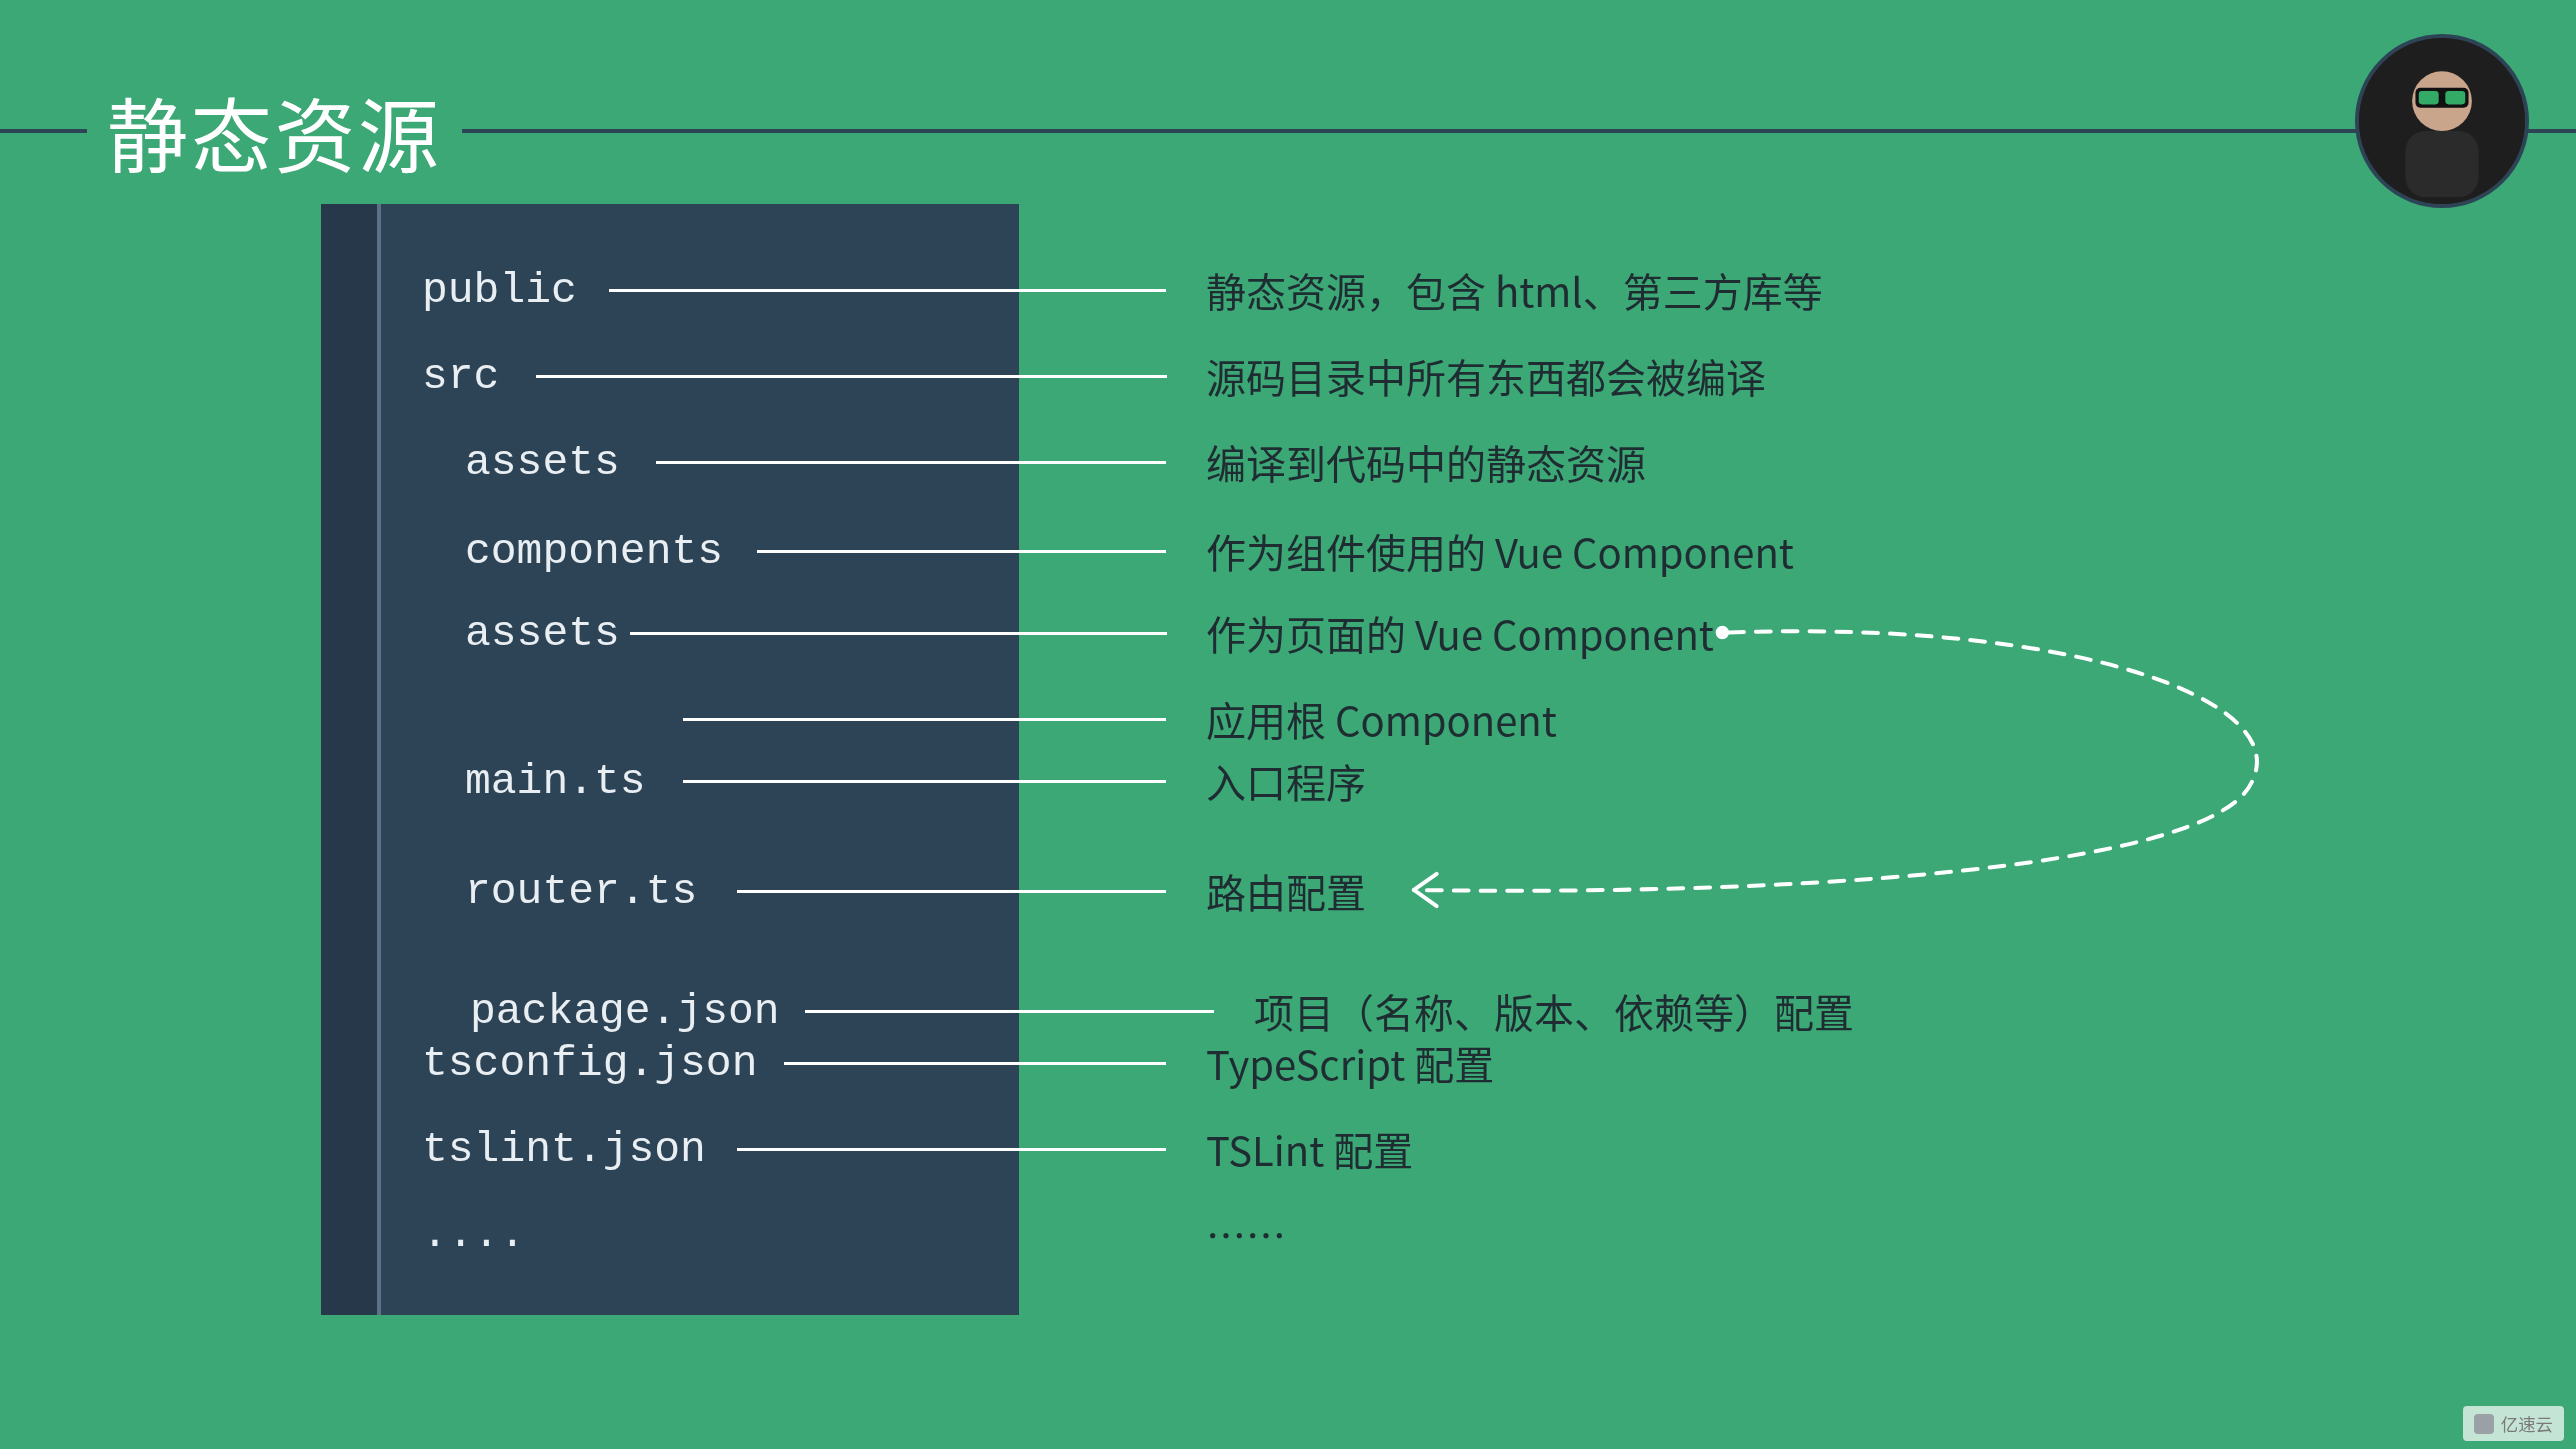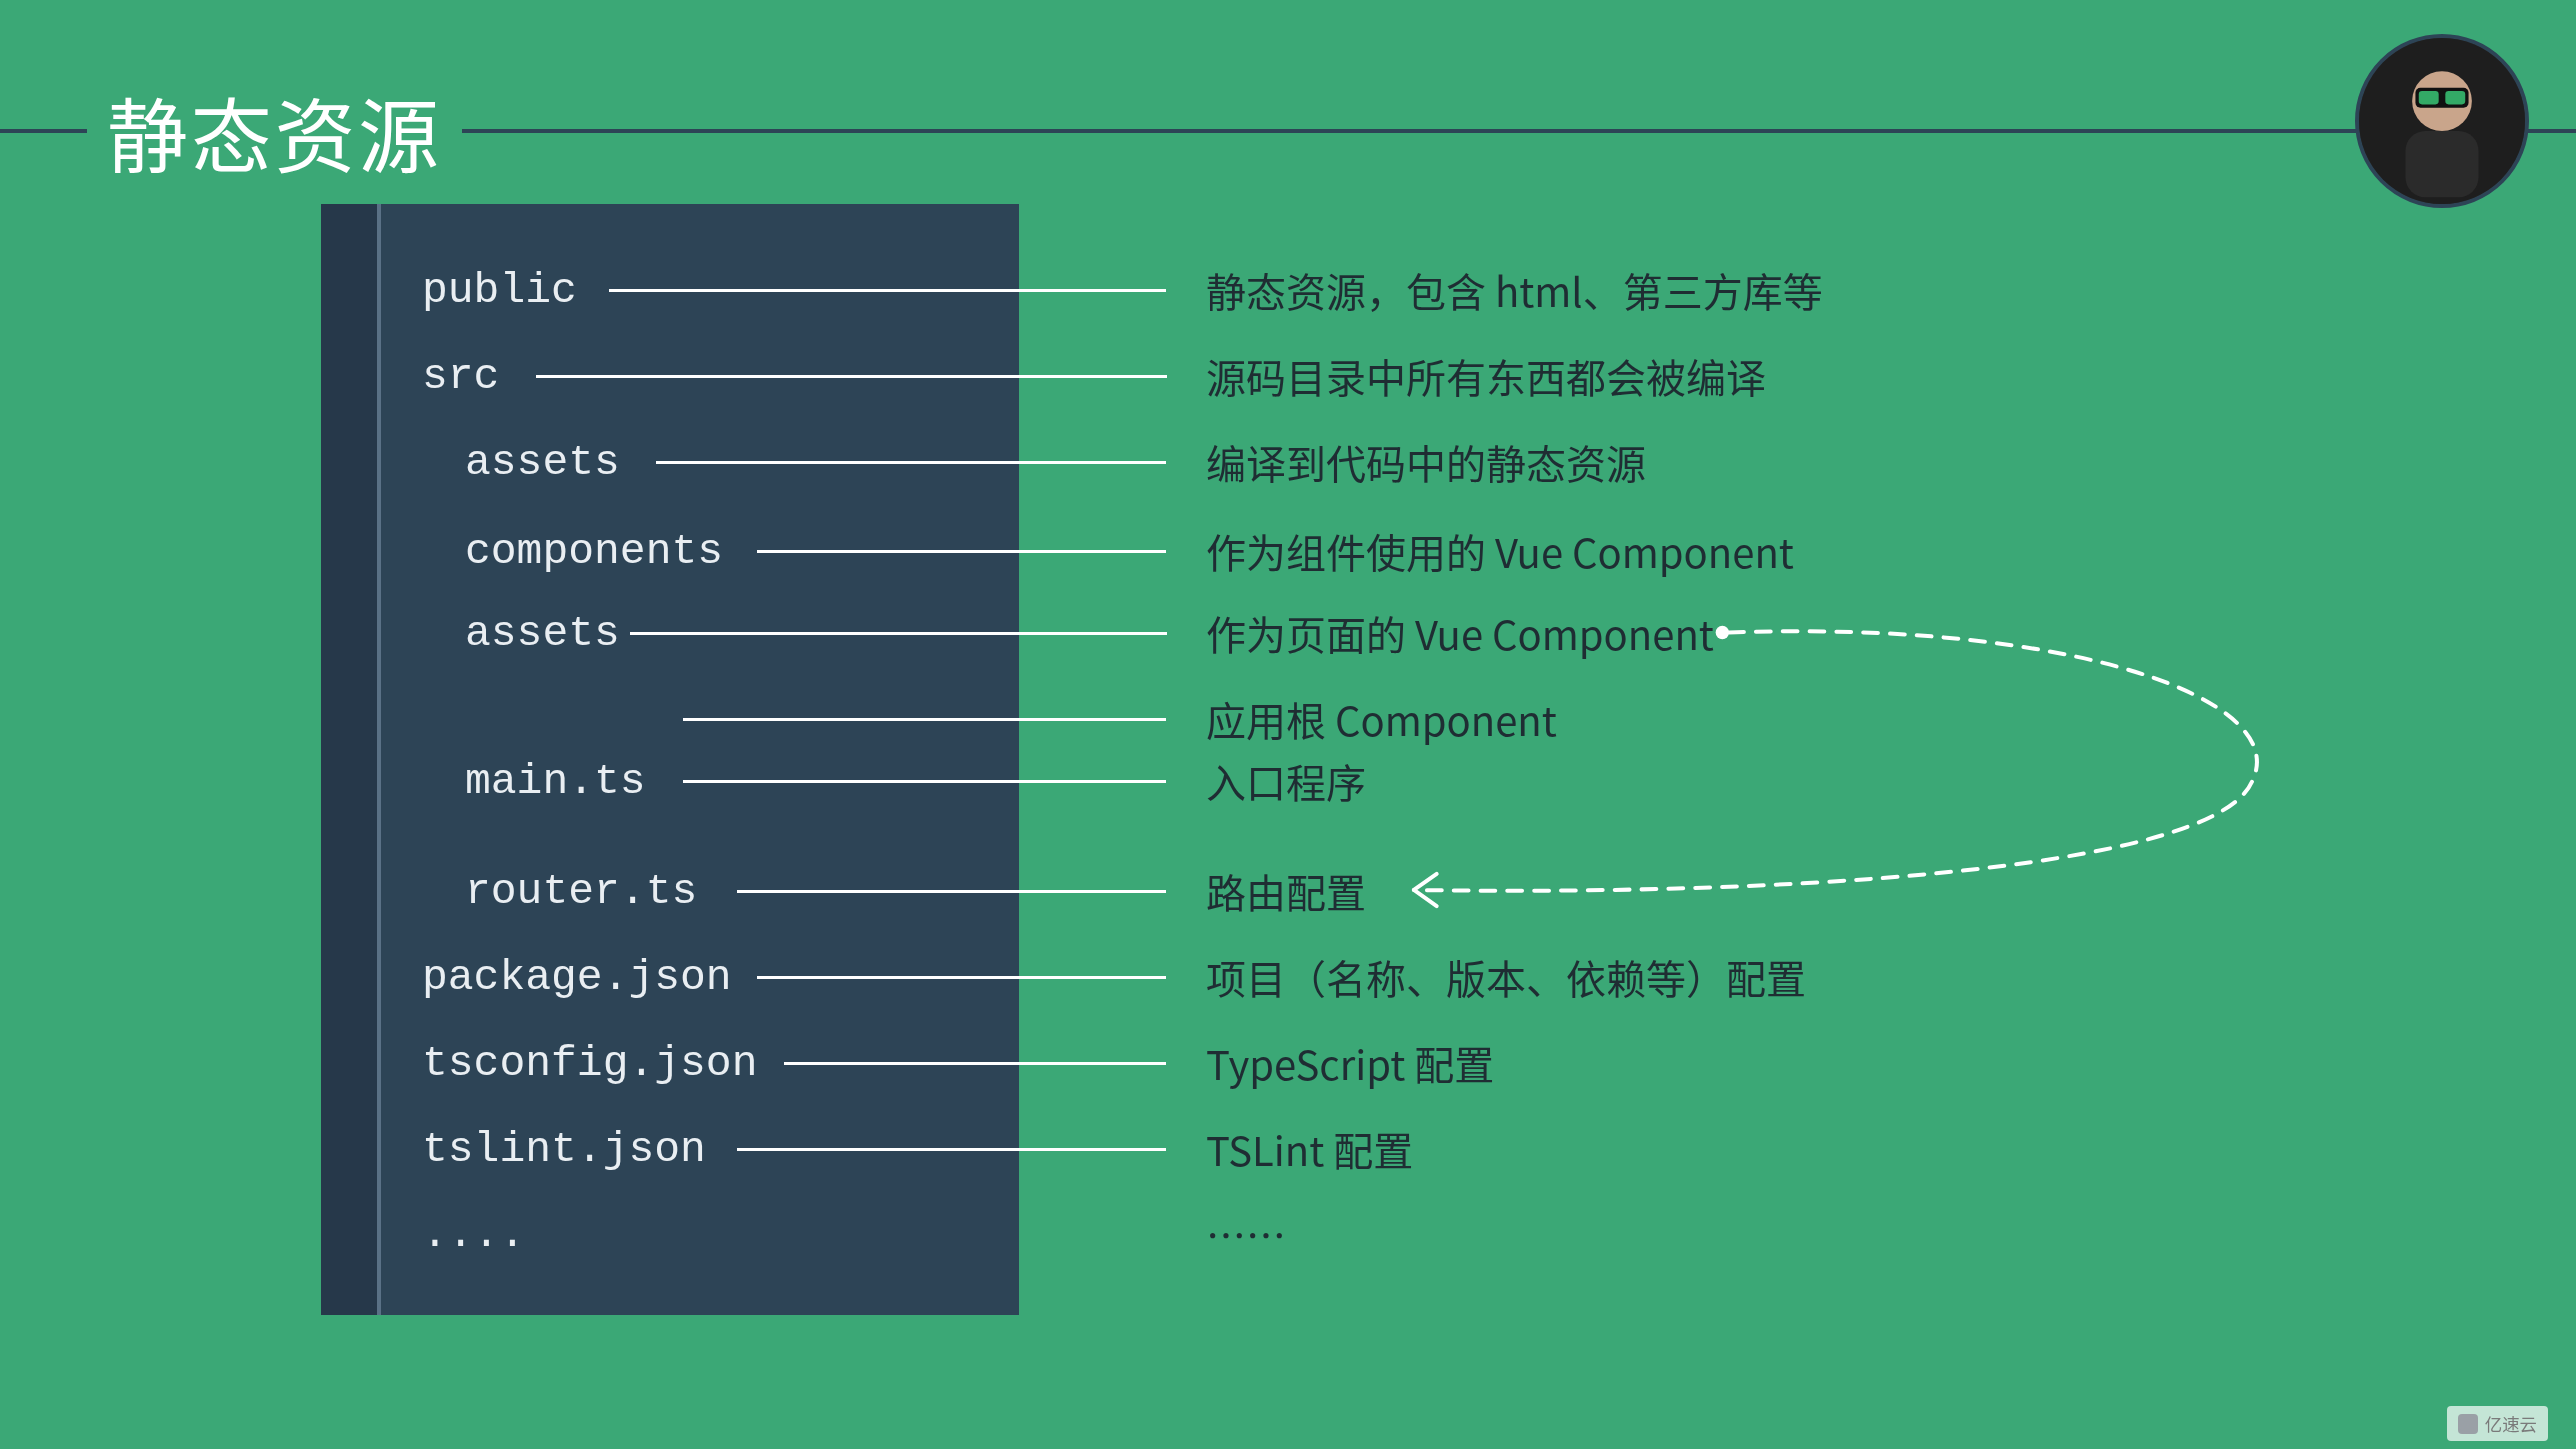--- a/index.html
+++ b/index.html
@@ -116,21 +116,21 @@
 
   
   .r0  { top:   43px; }
   .r1  { top:  129px; }
   .r2  { top:  215px; }
   .r3  { top:  304px; }
   .r4  { top:  386px; }
   .r5  { top:  472px; }
   .r6  { top:  534px; }
   .r7  { top:  644px; padding-left: 23px; }
-  .r8  { top: 730px; }
+  .r8  { top: 764px; margin-left: 48px; }
   .r9  { top: 816px; }
   .r10 { top: 902px; }
   .r11 { top: 987px; }
 
   
   .desc-col {
     position: absolute;
     left: 885px; 
   }
 
@@ -148,21 +148,21 @@
 
   
   .dash-arrow {
     position: absolute;
     pointer-events: none;
   }
 
   
   .watermark {
     position: absolute;
-    right: 28px;
+    right: 12px;
     bottom: 8px;
     width: 101px;
     height: 35px;
     background: rgba(255,255,255,0.7);
     border-radius: 4px;
     display: flex;
     align-items: center;
     justify-content: center;
     font-size: 17.4px;
     color: #7a7a7a;

